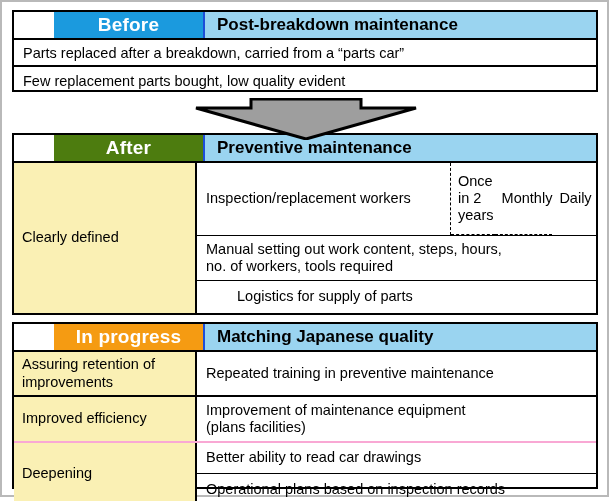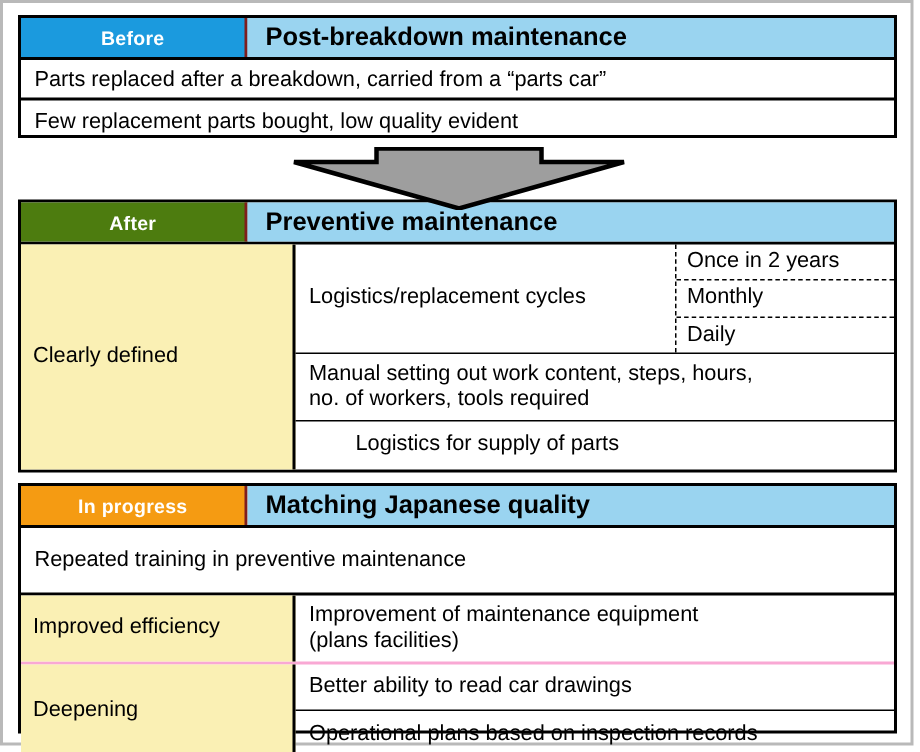--- a/index.html
+++ b/index.html
@@ -42,24 +42,25 @@
     border-bottom: 2px solid #000000;
   }
   .hdr-badge {
     width: 151px;
     flex: 0 0 151px;
     display: flex;
     align-items: center;
     justify-content: center;
     color: #ffffff;
     font-weight: bold;
-    font-size: 13px;
+    font-size: 19px;
     letter-spacing: 0.2px;
     box-sizing: border-box;
-    border-right: 2px solid #7f1d1d;
+    border-right: 2px solid #1d4ed8;
+    margin-left: 40px;
   }
   .hdr-badge.blue   { background: #1b9ade; }
   .hdr-badge.red    { background: #4d7c0f; }
   .hdr-badge.orange { background: #f59b12; }
 
   .hdr-title {
     flex: 1 1 auto;
     background: #9ad4f0;
     display: flex;
     align-items: center;
@@ -126,21 +127,21 @@
     flex: 1 1 auto;
     display: flex;
     align-items: center;
     padding-left: 9px;
     font-size: 14.5px;
   }
   .cycles-list {
     width: 146px;
     flex: 0 0 146px;
     display: flex;
-    flex-direction: column;
+    flex-direction: row;
     border-left: 1.5px dashed #000;
     box-sizing: border-box;
   }
   .cycles-list .sub {
     flex: 1 1 0;
     display: flex;
     align-items: center;
     padding-left: 7px;
     font-size: 14.5px;
     border-bottom: 1.5px dashed #000;
@@ -187,21 +188,21 @@
     <div class="body2" style="height:150px;">
       <div class="col-label">
         <span>
           <span class="label-stack">Clearly defined</span>
         </span>
       </div>
 
       <div class="col-right">
 
         <div class="rrow cycles" style="height:73px;">
-          <div class="cycles-label">Logistics/replacement cycles</div>
+          <div class="cycles-label">Inspection/replacement workers</div>
           <div class="cycles-list">
             <div class="sub">Once in 2 years</div>
             <div class="sub">Monthly</div>
             <div class="sub">Daily</div>
           </div>
         </div>
 
         <div class="rrow" style="height:45px;">
           <span>
             <span class="label-stack">Manual setting out work content, steps, hours,</span>
@@ -215,20 +216,26 @@
     </div>
   </div>
 
   <div class="block" style="left:10px; top:320px; width:586px; height:167px;">
     <div class="hdr">
       <div class="hdr-badge orange">In progress</div>
       <div class="hdr-title">Matching Japanese quality</div>
     </div>
 
     <div class="body2" style="height:45px; border-bottom:2px solid #000; box-sizing:border-box;">
+      <div class="col-label">
+        <span>
+          <span class="label-stack">Assuring retention of</span>
+          <span class="label-stack">improvements</span>
+        </span>
+      </div>
       <div class="col-right">
         <div class="rrow" style="height:100%;">Repeated training in preventive maintenance</div>
       </div>
     </div>
 
     <div class="body2" style="height:46px; border-bottom:2px solid #f9a8d4; box-sizing:border-box;">
       <div class="col-label">
         <span class="label-stack">Improved efficiency</span>
       </div>
       <div class="col-right">

